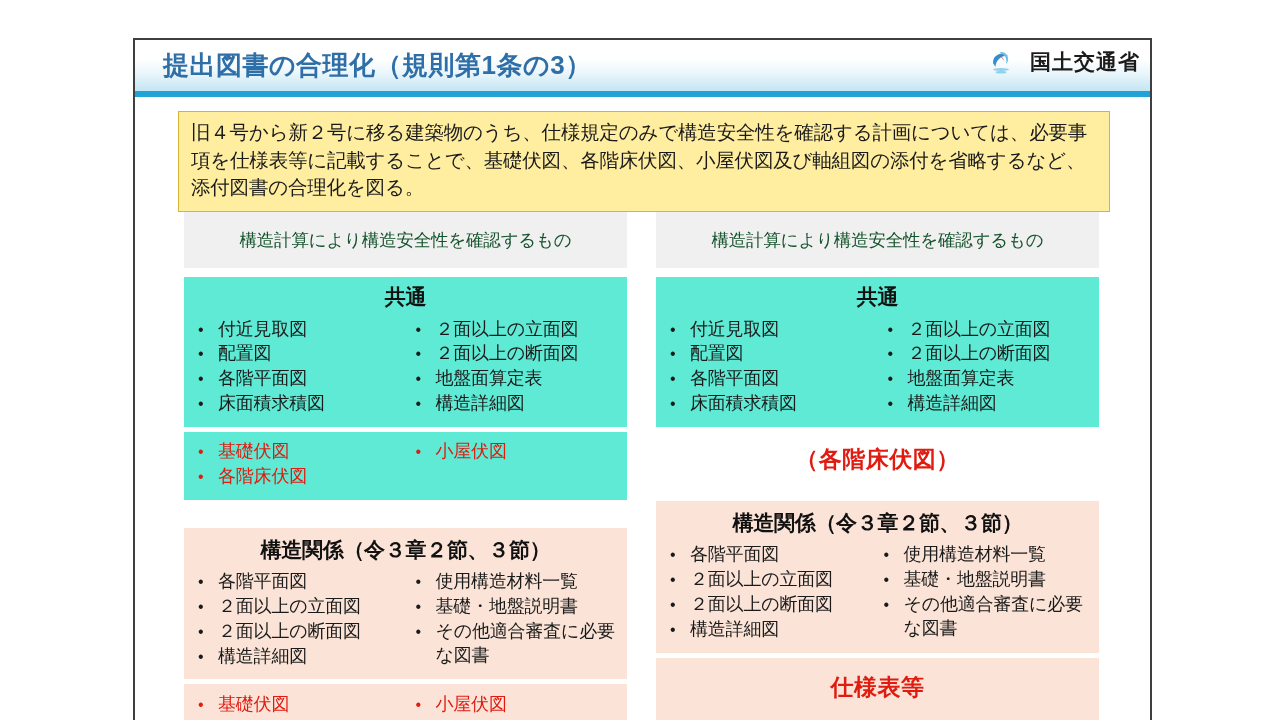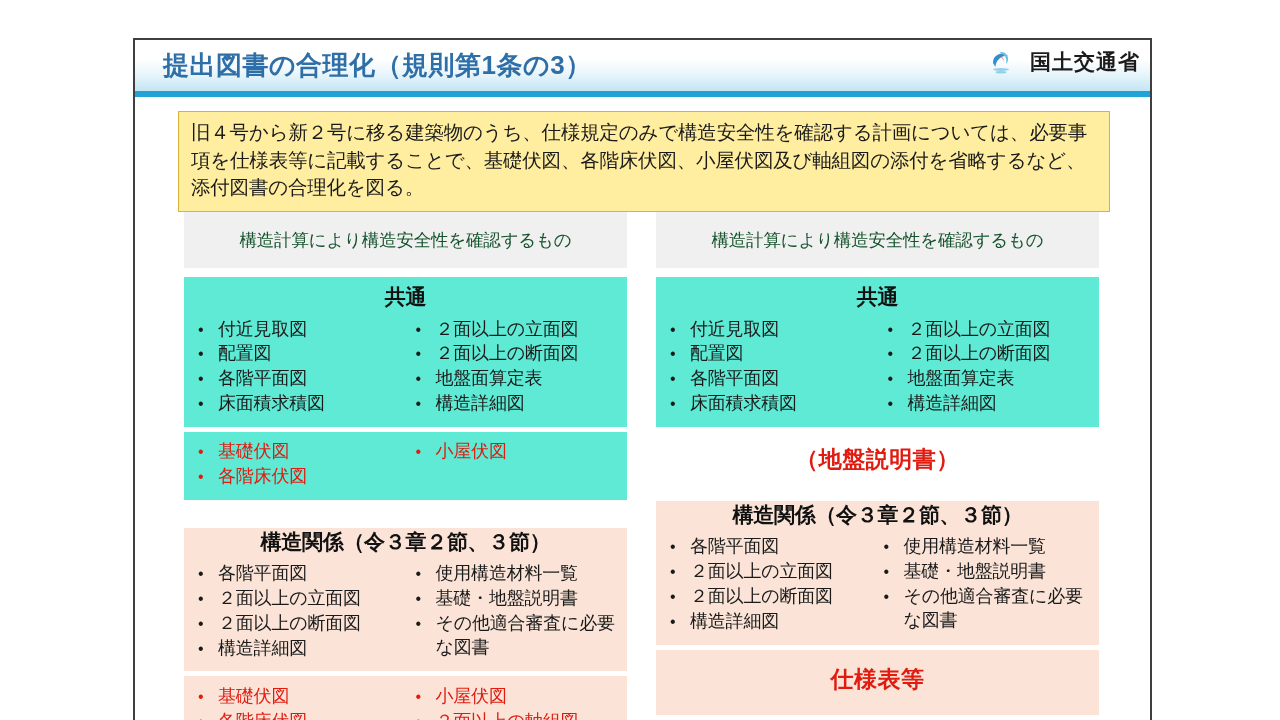--- a/index.html
+++ b/index.html
@@ -140,21 +140,21 @@
   .block.plain { background: #ffffff; }
 
   .block-title {
     text-align: center;
     font-size: 21px;
     font-weight: 700;
     color: #111111;
     padding: 6px 0 2px 0;
     letter-spacing: -0.3px;
   }
-  .block-title.pink-title { font-size: 21px; padding-top: 0; }
+  .block-title.pink-title { font-size: 21px; padding-top: 8px; }
 
   .block-sub {
     margin-top: 5px;
     padding-top: 4px;
   }
 
   .two-col-list {
     display: flex;
     padding: 4px 0 10px 0;
   }
@@ -400,21 +400,21 @@
                 </div>
               <div class="li">
                   <span class="bullet">•</span>
                   <span class="li-text">構造詳細図</span>
                 </div>
             </div>
           </div>
         </div>
 
         <div class="block plain block-sub" style="padding:12px 0 14px 0;">
-          <div class="centered-big">（地盤説明書）</div>
+          <div class="centered-big">（各階床伏図）</div>
         </div>
 
         <div class="block pink" style="margin-top:12px;">
           <div class="block-title pink-title">構造関係（令３章２節、３節）</div>
           <div class="two-col-list">
             <div class="list-col left-list">
               <div class="li">
                   <span class="bullet">•</span>
                   <span class="li-text">各階平面図</span>
                 </div>

